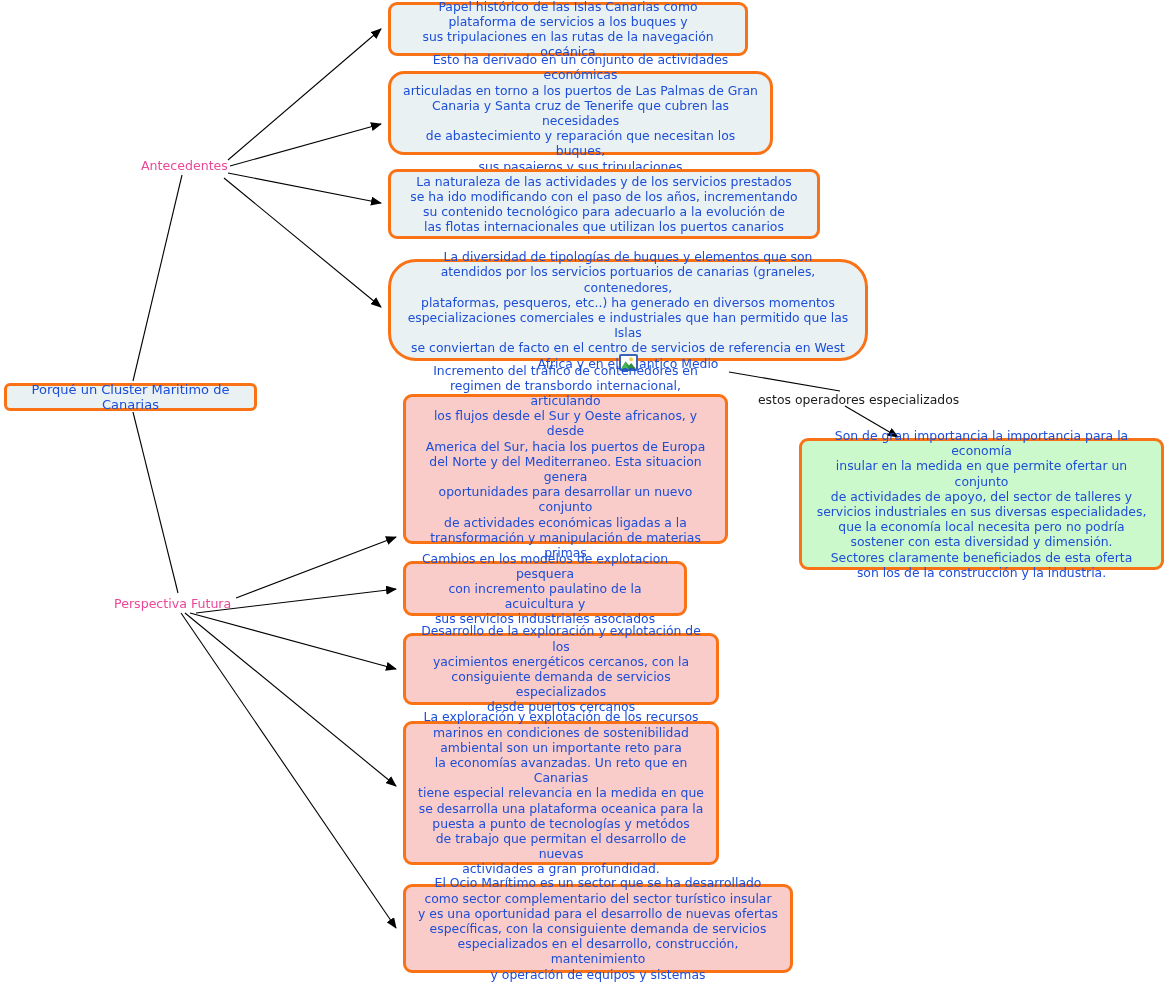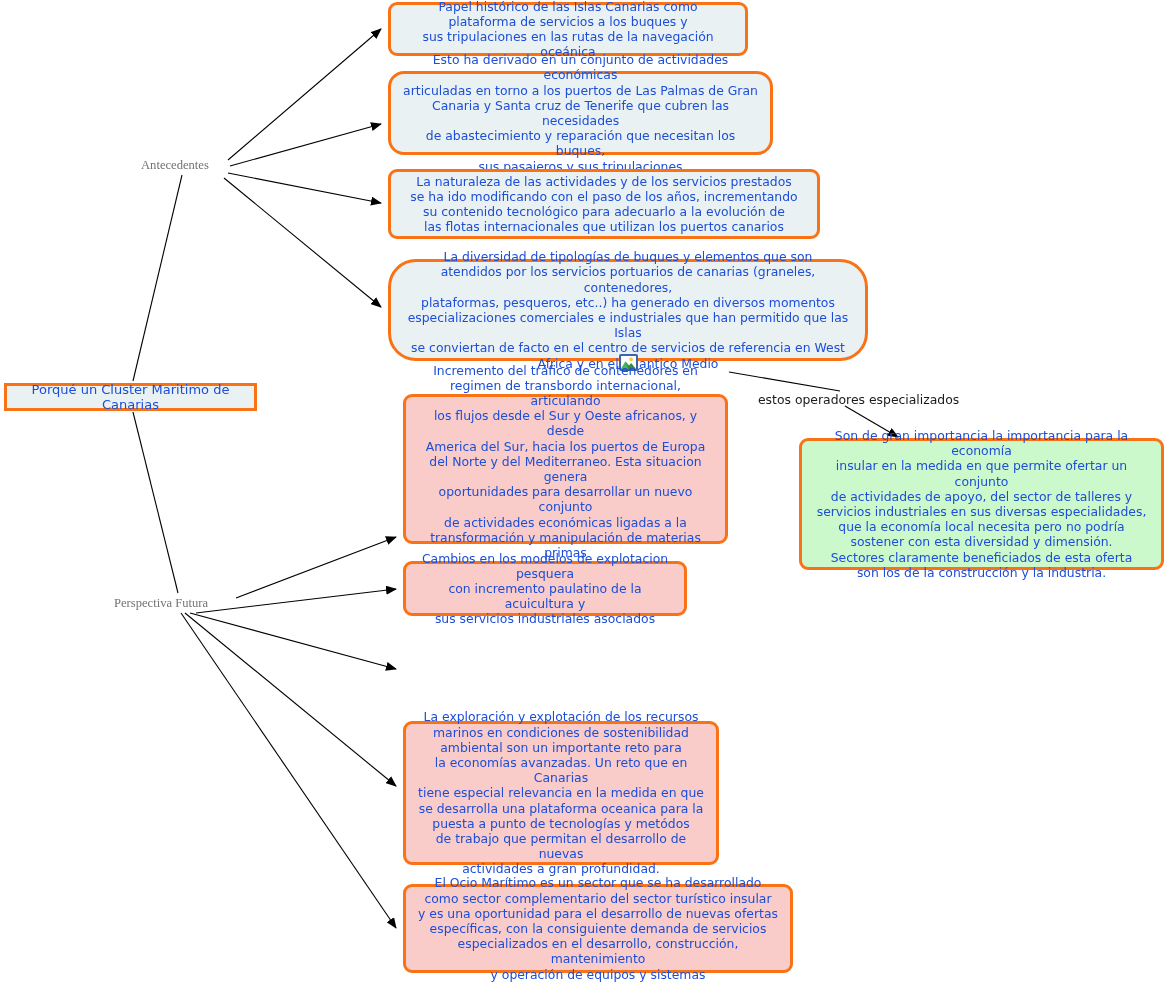--- a/index.html
+++ b/index.html
@@ -37,39 +37,38 @@
     line-height: 15.2px;
     padding: 6px 9px;
     white-space: pre-line;
     display: flex;
     align-items: center;
     justify-content: center;
   }
   .node.root {
     background: #e9f1f3;
     font-size: 13px;
-    border-radius: 0;
+    border-radius: 6px;
     padding: 6px 12px;
   }
   .node.blue {
     background: #e9f1f3;
   }
   .node.pink {
     background: #f9cbc9;
   }
   .node.green {
     background: #ccf9cc;
   }
   .branch-label {
     position: absolute;
     font-size: 12.6px;
-    color: #737373;
+    color: #ec4899;
     white-space: nowrap;
     background: transparent;
-    font-family: Liberation Serif, serif;
   }
   .edge-label {
     position: absolute;
     font-size: 12.4px;
     color: #1a1a1a;
     white-space: nowrap;
   }
   .img-badge {
     position: absolute;
     width: 19px;
@@ -190,20 +189,26 @@
 transformación y manipulación de materias primas
 y productos elaborados</span>
   </div>
 
   <div class="node pink" style="left:403px; top:561px; width:284px; height:55px;">
     <span>Cambios en los modelos de explotacion pesquera
 con incremento paulatino de la acuicultura y
 sus servicios industriales asociados</span>
   </div>
 
+  <div class="node pink" style="left:403px; top:633px; width:316px; height:72px;">
+    <span>Desarrollo de la exploración y explotación de los
+yacimientos energéticos cercanos, con la
+consiguiente demanda de servicios especializados
+desde puertos cercanos</span>
+  </div>
 
   <div class="node pink" style="left:403px; top:721px; width:316px; height:144px;">
     <span>La exploración y explotación de los recursos
 marinos en condiciones de sostenibilidad
 ambiental son un importante reto para
 la economías avanzadas. Un reto que en Canarias
 tiene especial relevancia en la medida en que
 se desarrolla una plataforma oceanica para la
 puesta a punto de tecnologías y metódos
 de trabajo que permitan el desarrollo de nuevas

